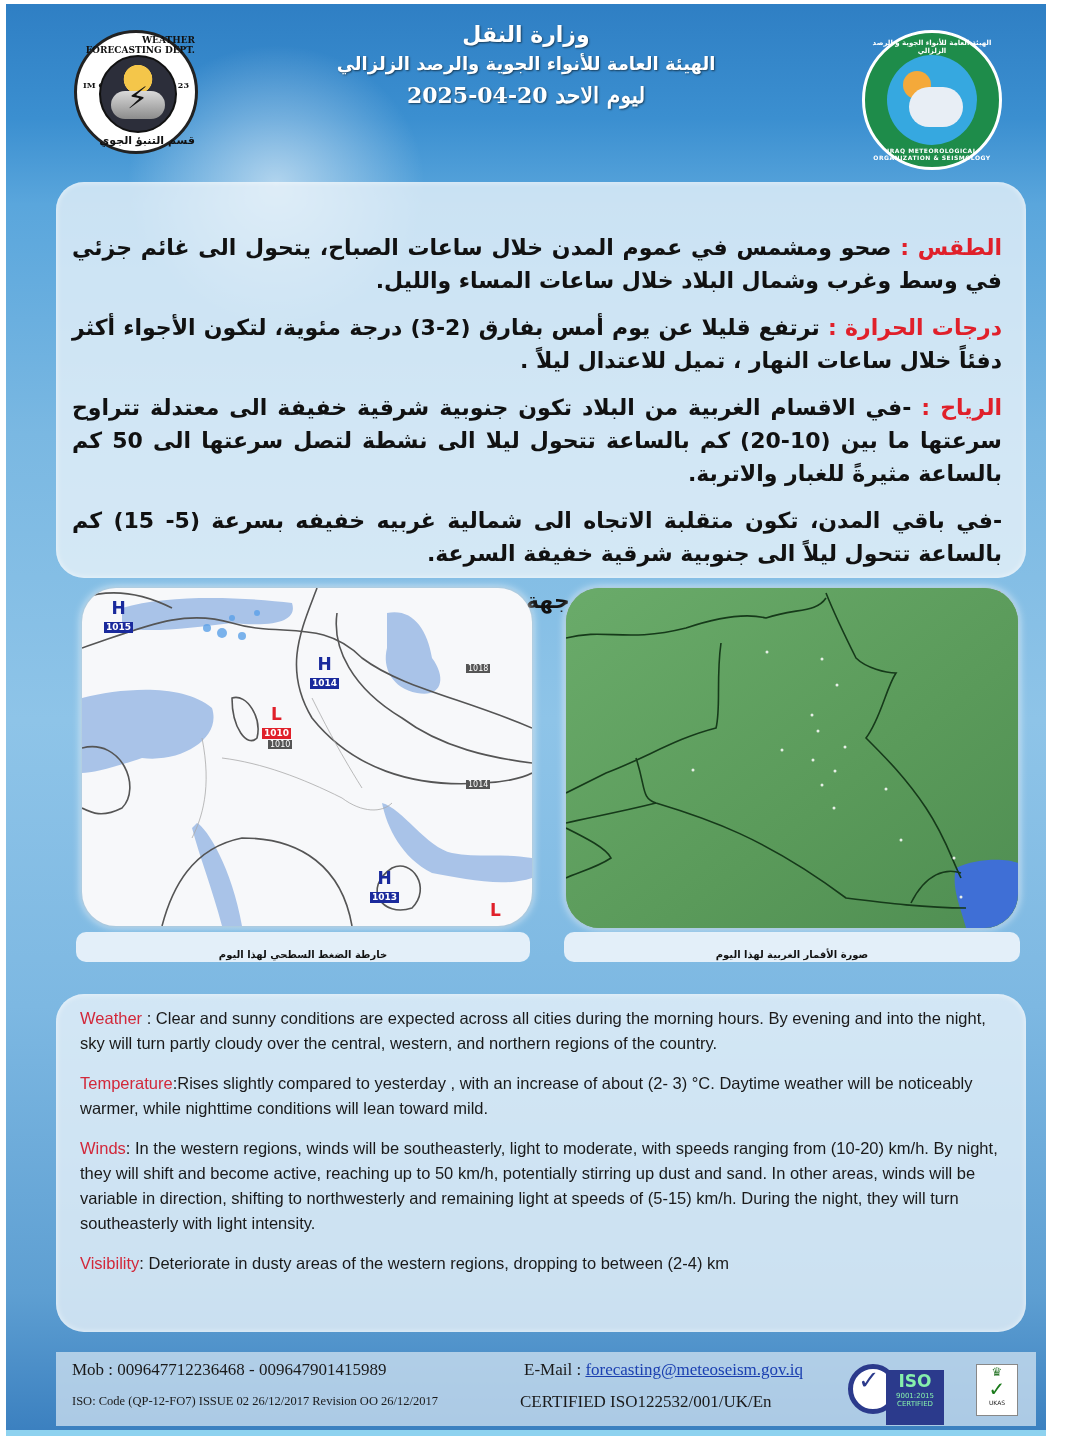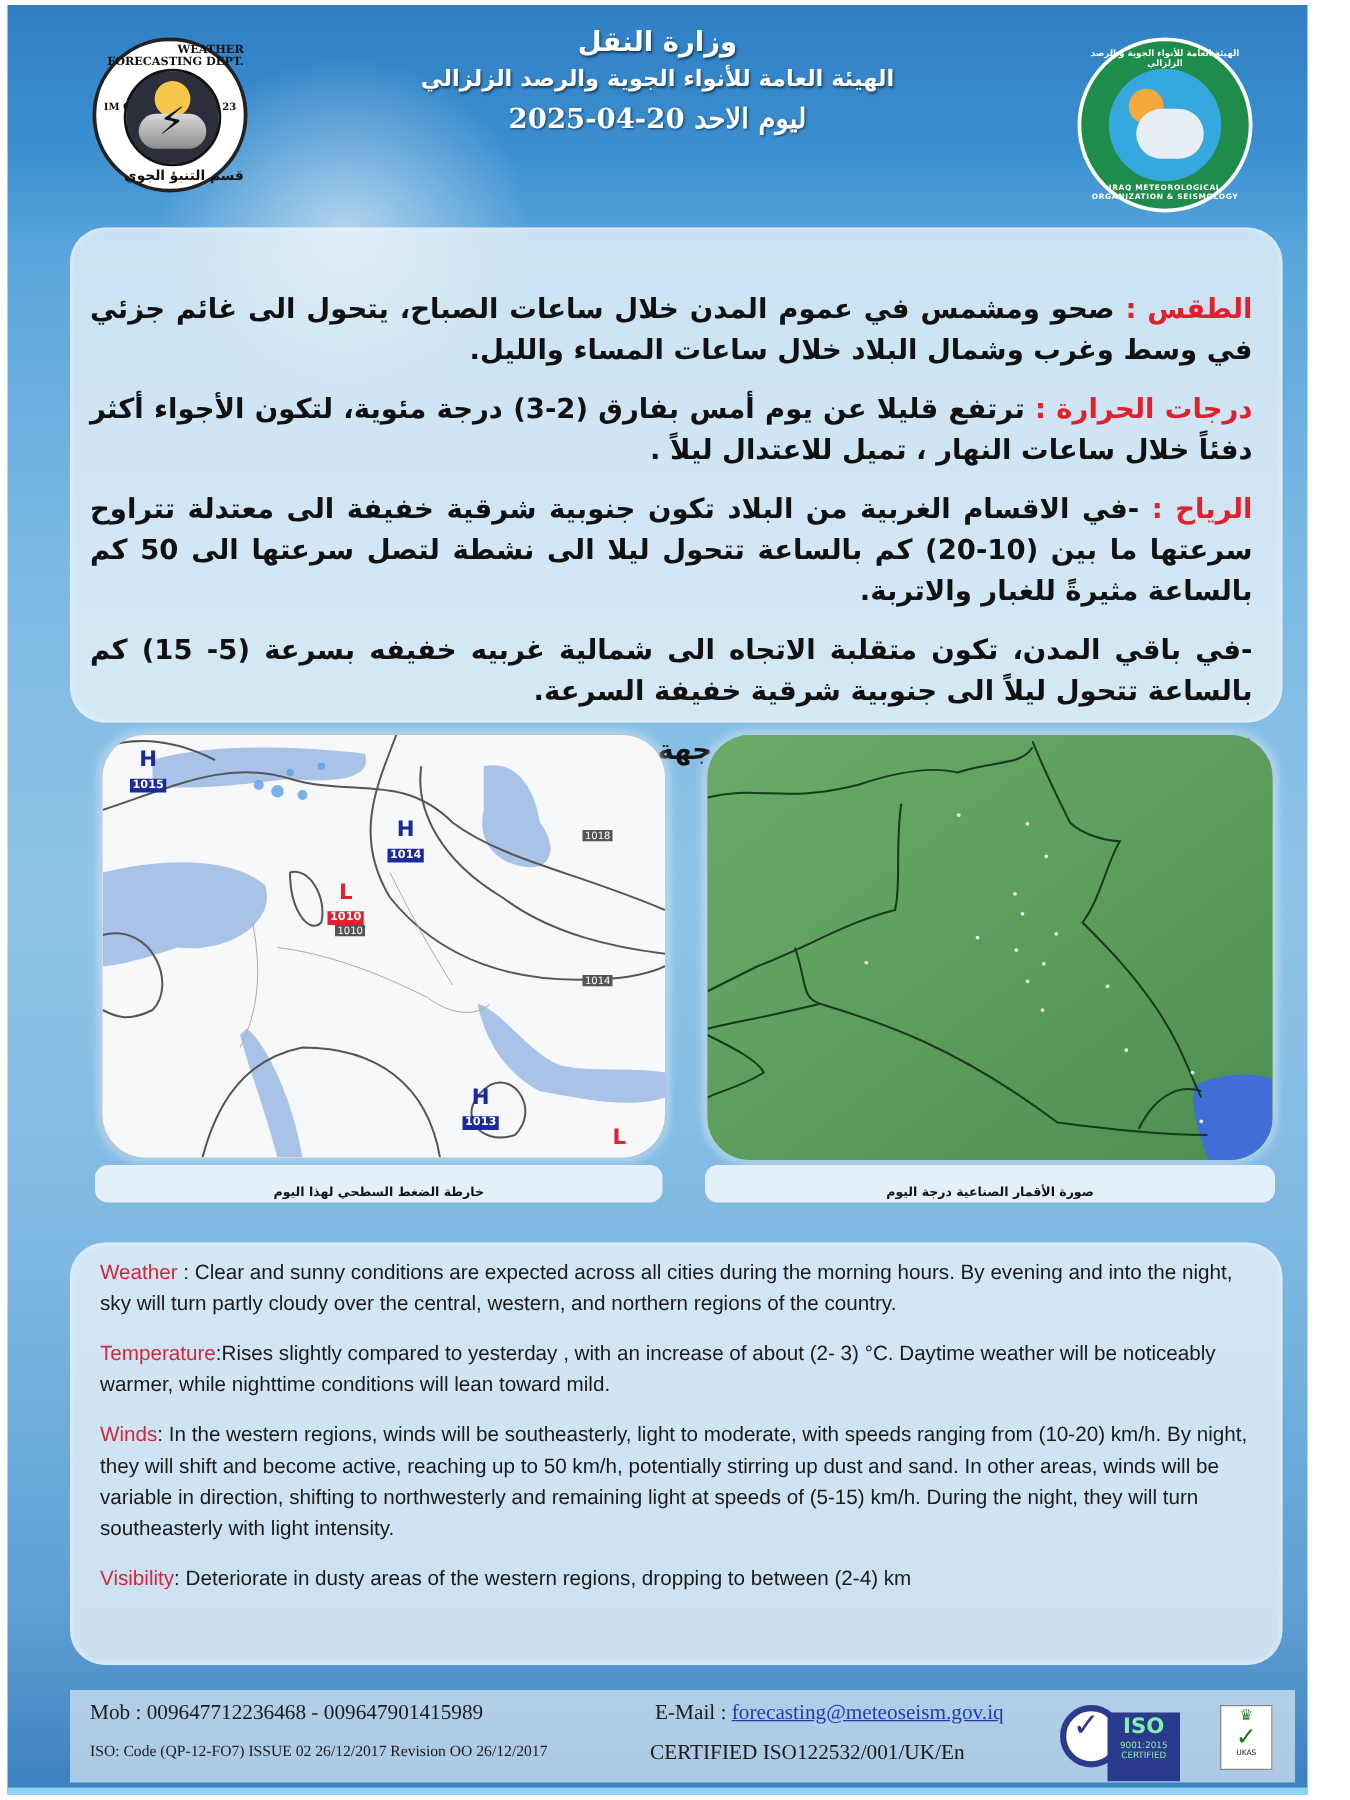--- a/index.html
+++ b/index.html
@@ -297,21 +297,21 @@
           <circle cx="127" cy="182" r="1.5"></circle>
         <circle cx="268" cy="220" r="1.5"></circle>
           <circle cx="335" cy="252" r="1.5"></circle>
           <circle cx="388" cy="270" r="1.5"></circle>
         <circle cx="395" cy="309" r="1.5"></circle>
       </g>
     </svg>
   </div>
 
   <div class="caption caption-pressure">خارطة الضغط السطحي لهذا اليوم</div>
-  <div class="caption caption-sat">صورة الأقمار الصناعية درجة اليوم</div>
+  <div class="caption caption-sat">صورة الأقمار الغربية لهذا اليوم</div>
 
   <div class="panel en-panel">
     <div class="en-body">
       <p>
         <span class="en-red">Weather</span><span> : Clear and sunny conditions are expected across all cities during the morning hours. By evening and into the night, sky will turn partly cloudy over the central, western, and northern regions of the country.</span>
       </p>
       <p>
         <span class="en-red">Temperature</span><span>:Rises slightly compared to yesterday , with an increase of about (2- 3) °C. Daytime weather will be noticeably warmer, while nighttime conditions will lean toward mild.</span>
       </p>
       <p>

